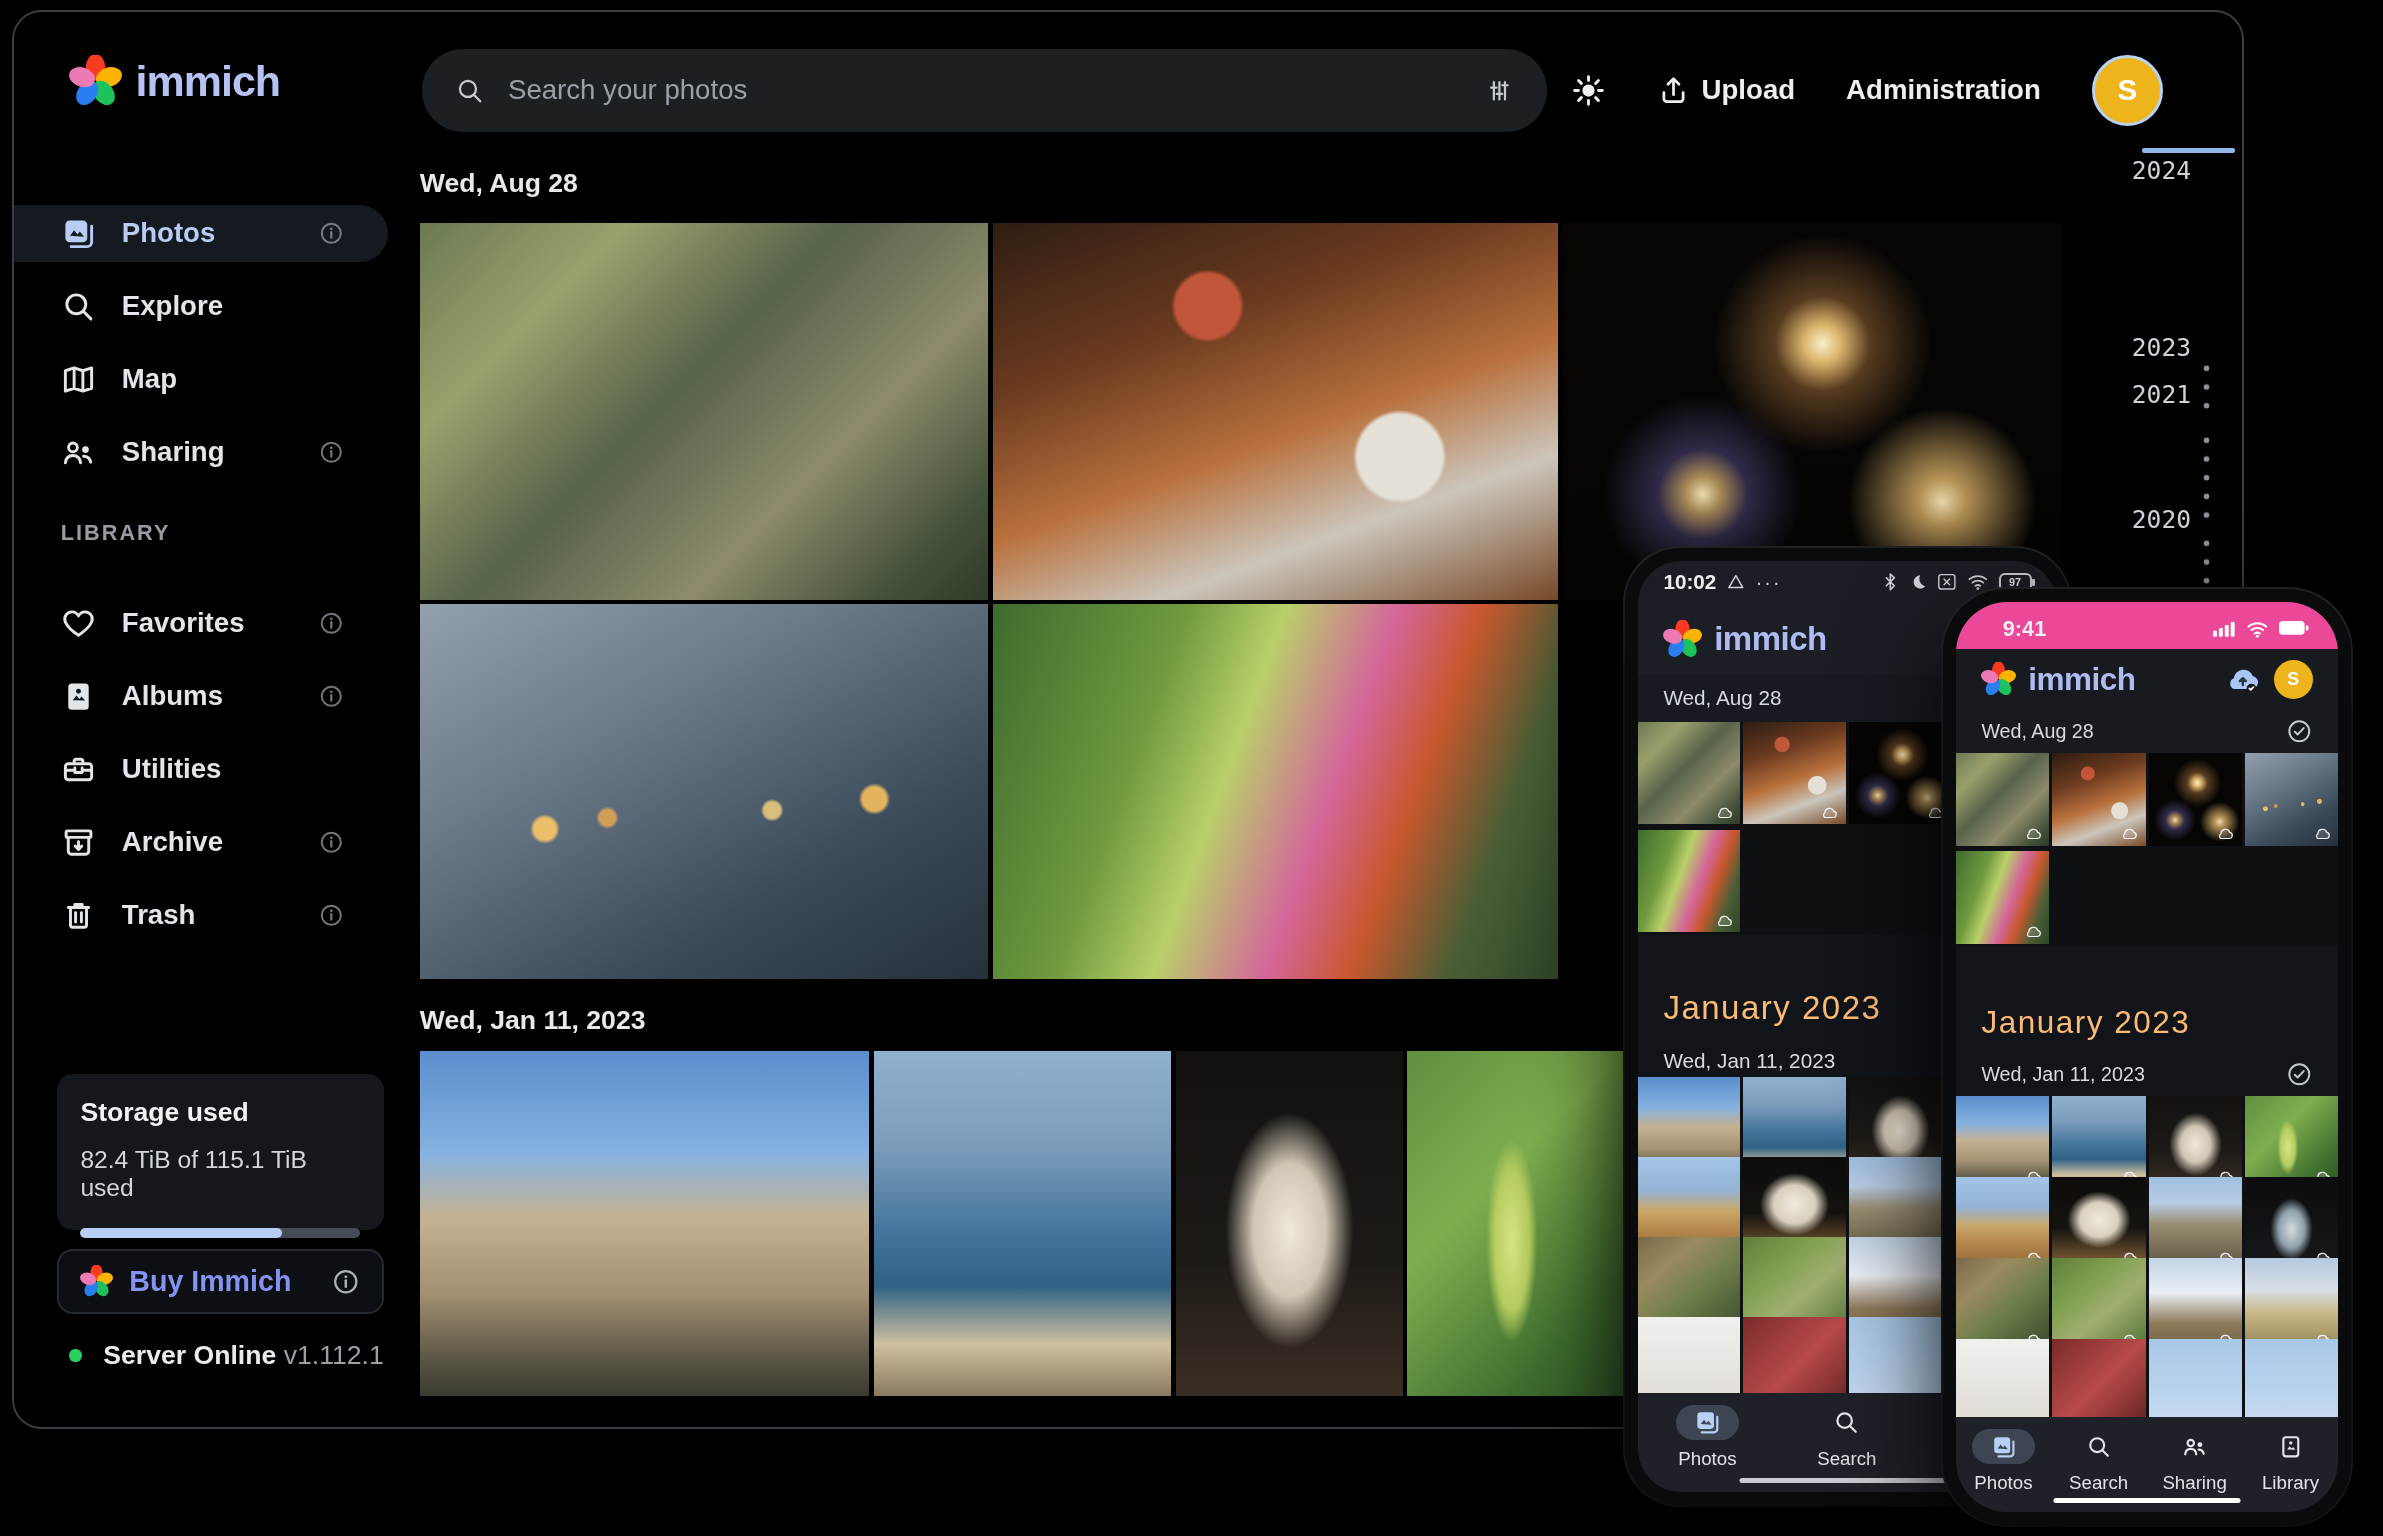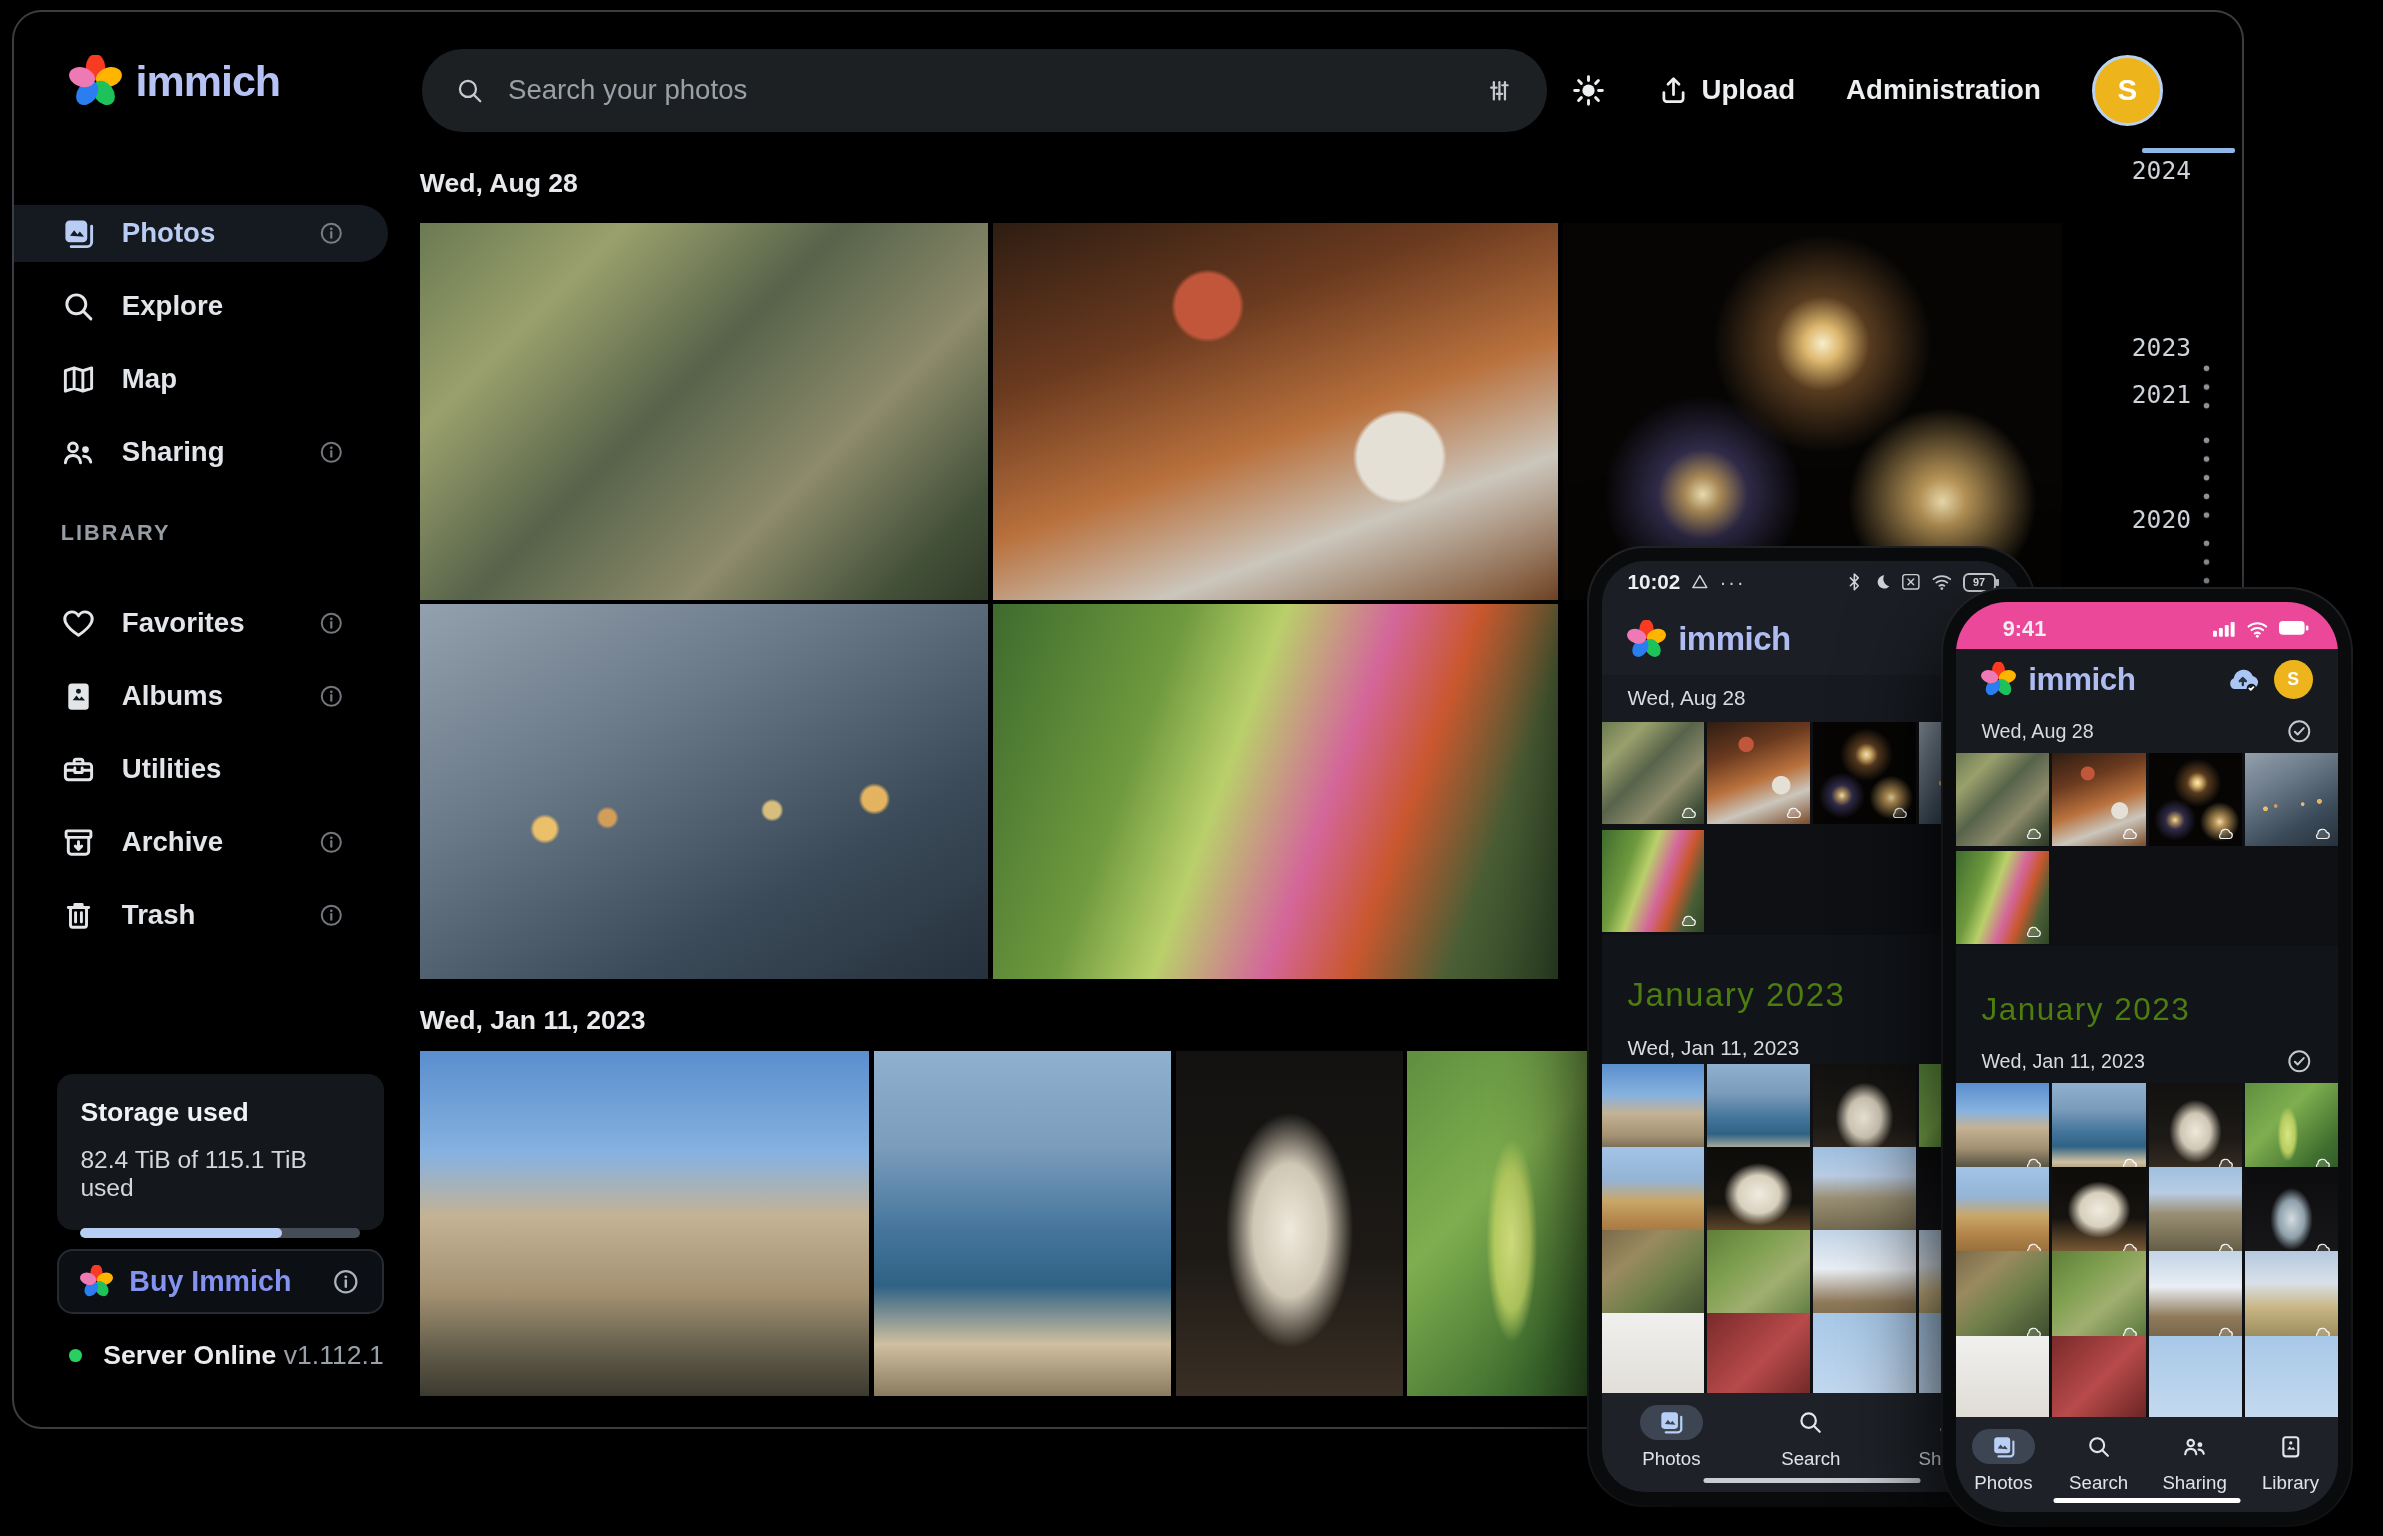--- a/index.html
+++ b/index.html
@@ -85,21 +85,21 @@
   .thumb[data-name="photo-lizard-1"] { background:linear-gradient(140deg,#7a6a4a 0%,#9a8a5f 28%,#6f7f4a 55%,#4f5f38 80%,#3a4a2c 100%); }
   .thumb[data-name="photo-lizard-2"] { background:linear-gradient(140deg,#5f7f3a 0%,#7f9f4f 32%,#a0af70 58%,#4f6f33 100%); }
   .thumb[data-name="photo-church-winter"] { background:linear-gradient(180deg,#c2d4e6 0%,#e9eef4 38%,#8f7a5a 70%,#6f5f45 100%); }
   .thumb[data-name="photo-farmhouse"] { background:linear-gradient(180deg,#b4c9df 0%,#d8e0e8 34%,#c9b684 60%,#8f7f52 100%); }
   .thumb[data-name="photo-partial-white"] { background:linear-gradient(180deg,#f0f0ee 0%,#ddd9d2 100%); }
   .thumb[data-name="photo-partial-red"] { background:linear-gradient(135deg,#7a2a2a 0%,#b84a4a 50%,#5f1f1f 100%); }
   .thumb[data-name^="photo-partial-sky"] { background:linear-gradient(180deg,#a8c8e8 0%,#c8dcf0 100%); }
 
   
   .phone { position:absolute; box-shadow:0 39px 99px rgba(0,0,0,.95), 0 0 0 2px #26282b; }
-  .phone-1 { left:1589px; top:548px; width:445px; height:957px; background:#0a0b0d;
+  .phone-1 { left:1625px; top:548px; width:445px; height:957px; background:#0a0b0d;
     border-radius:55px; padding:12.8px; z-index:20; }
   .phone-2 { left:1943px; top:589px; width:408px; height:936px; background:#0a0b0d;
     border-radius:63px; padding:12.8px; z-index:30; }
   .screen { width:100%; height:100%; background:#111419; overflow:hidden;
     display:flex; flex-direction:column; position:relative; }
   .phone-1 .screen { border-radius:43px; } .phone-2 .screen { border-radius:51px; }
 
   .statusbar { flex:none; display:flex; align-items:center; justify-content:space-between;
     background:#1b1f25; padding:0 25.6px; }
   .phone-1 .statusbar { height:43px; } .phone-2 .statusbar { height:47px; padding:7.9px 29.6px 0 47px; background:#ec4899; }
@@ -121,21 +121,21 @@
   .phone-1 .date-band2 { height:33px; }
   .phone-2 .date-band { height:43px; background:#171a1f; font-size:19.7px; }
   .phone-2 .date-band2 { background:transparent; }
   .date-band .flex1 { flex:1; }
 
   .pgrid { flex:none; display:grid; grid-template-columns:repeat(4,1fr); gap:3px; background:#0e1014; }
   .pgrid .thumb { position:relative; aspect-ratio:1/1; overflow:hidden; }
   .pgrid-jan { flex:1 1 auto; overflow:hidden; }
   .spacer1 { flex:none; height:41px; } .spacer2 { flex:none; height:17.7px; }
   .phone-2 .spacer1 { height:45px; } .phone-2 .spacer2 { height:11.8px; }
-  .month-header { flex:none; padding:0 25.6px; font-size:33px; font-weight:400; letter-spacing:1.5px; color:#4d7c0f; }
+  .month-header { flex:none; padding:0 25.6px; font-size:33px; font-weight:400; letter-spacing:1.5px; color:#fdba74;margin-top:13px; }
   .phone-2 .month-header { font-size:31.5px; }
 
   .cloud-badge { position:absolute; right:6.9px; bottom:4.9px; opacity:.95; pointer-events:none; }
 
   .navbar { flex:none; display:flex; align-items:flex-start; justify-content:space-around;
     background:#1e2228; padding-top:11.8px; position:relative; }
   .phone-1 .navbar { height:99px; } .phone-2 .navbar { height:95px; }
   .nav-item { display:flex; flex-direction:column; align-items:center; gap:7.9px; cursor:pointer; }
   .nav-pill { width:63px; height:35px; border-radius:17.7px; display:flex; align-items:center; justify-content:center; }
   .nav-item.active .nav-pill { background:#3d4553; }

